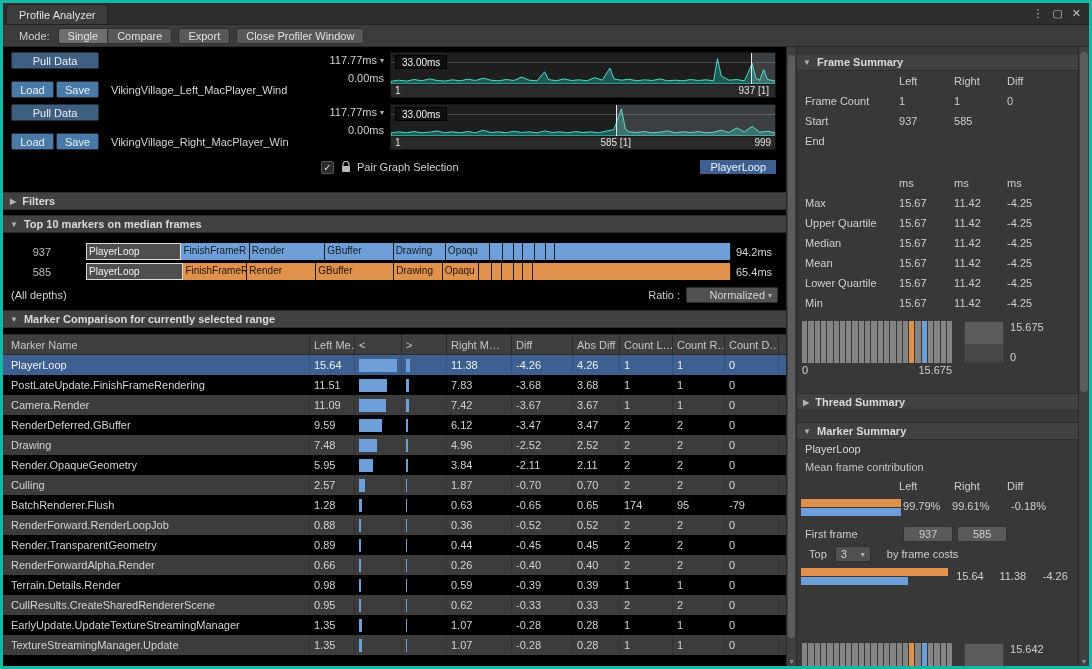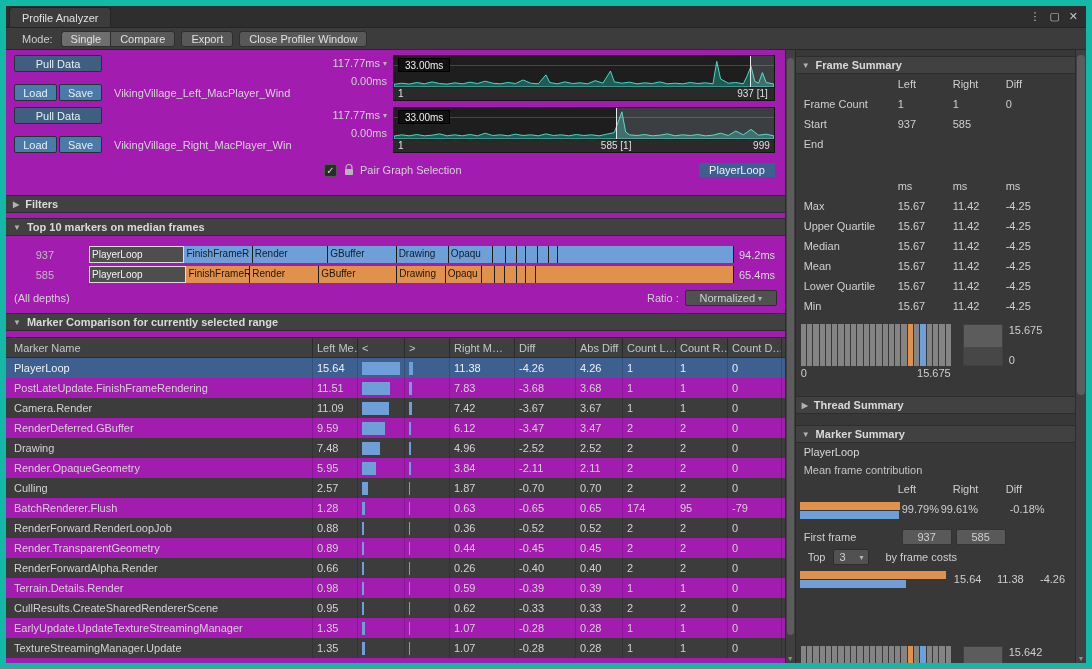--- a/index.html
+++ b/index.html
@@ -1,34 +1,34 @@
 <!DOCTYPE html>
 <html><head>
 <meta charset="utf-8">
 <style>
   *{margin:0;padding:0;box-sizing:border-box}
   html,body{width:1092px;height:669px;overflow:hidden;background:#1d1d1d;
     font-family:"Liberation Sans",sans-serif;font-size:11px;color:#d2d2d2;}
-  .window{width:1092px;height:669px;border:6px solid #14b8a6;background:#383838;display:flex;flex-direction:column}
+  .window{width:1092px;height:669px;border:3px solid #14b8a6;background:#383838;display:flex;flex-direction:column}
   
   .titlebar{height:22px;background:#2e2e2e;border-bottom:1px solid #242424;display:flex;justify-content:space-between;align-items:flex-end}
   .wtab{height:20px;margin-left:3px;padding:0 12px;background:#3c3c3c;border:1px solid #242424;border-bottom:none;border-radius:3px 3px 0 0;display:flex;align-items:center;color:#e0e0e0}
   .tb-icons{display:flex;gap:9px;align-items:center;align-self:center;padding-right:8px;color:#c4c4c4}
   .tbi{cursor:default;font-size:11px}
   
   .toolbar{height:22px;background:#3c3c3c;border-bottom:1px solid #282828;display:flex;align-items:center;padding:0 6px}
   .mode-label{margin:0 8px 0 10px;color:#cfcfcf}
   .tbtn{height:16px;padding:0 9px;background:#585858;border:1px solid #2e2e2e;display:flex;align-items:center;color:#e0e0e0;cursor:default}
   .tbtn.seg-l{border-radius:3px 0 0 3px;border-right:none}
   .tbtn.seg-r{border-radius:0 3px 3px 0}
   .tbtn.active{background:#6e6e6e}
   .tbtn.solo{border-radius:3px;margin-left:6px}
   
   .split{flex:1;display:flex;overflow:hidden}
-  .left-pane{width:786px;padding-top:5px;overflow:hidden;background:#a21caf;position:relative}
+  .left-pane{width:786px;padding-top:5px;overflow:hidden;background:#000000;position:relative}
   .vscroll{background:#404040;border-left:1px solid #2c2c2c;position:relative}
   .vscroll.l{width:10px}.vscroll.r{width:11px}
   .vthumb{position:absolute;left:1px;right:1px;background:#5c5c5c;border-radius:4px}
   .scroll-arrow{position:absolute;bottom:1px;left:0;right:0;text-align:center;font-size:7px;color:#909090}
   .right-pane{width:283px;background:#383838;border-left:1px solid #2a2a2a;overflow:hidden}
   
   .source-row{height:46px;margin:0 10px 6px 8px;display:flex}
   .src-buttons{width:88px;display:flex;flex-direction:column;justify-content:space-between}
   .btn{height:17px;display:flex;align-items:center;justify-content:center;border:1px solid #26303a;border-radius:2px;color:#e8eef5;cursor:default}
   .pull{background:#3e5f80}
@@ -69,21 +69,21 @@
   .t10-bar{width:645px;height:17px;display:flex;overflow:hidden}
   .seg{height:100%;border-right:1px solid #1c1c1c;padding:0 2px;font-size:10px;line-height:16px;white-space:nowrap;overflow:hidden;cursor:default}
   .seg.blue{background:#6f9fd8;color:#141d26}
   .seg.orange{background:#e0924c;color:#241504}
   .seg.sel{background:#4e4e4e;color:#f2f2f2;border:1px solid #dcdcdc}
   .t10-val{margin-left:5px;color:#d6d6d6}
   .t10-footer{height:18px;margin:5px 8px 0 8px;display:flex;align-items:center}
   .t10-footer .spacer{flex:1}
   .ratio-label{margin-right:6px;color:#cfcfcf}
   .dropdown{height:16px;background:#515151;border:1px solid #2e2e2e;border-radius:2px;display:flex;align-items:center;padding:0 5px;cursor:default}
-  .dropdown.ratio{width:92px;justify-content:center}
+  .dropdown.ratio{width:92px;justify-content:flex-end}
   
   .cmp-head{height:21px;margin-top:6px;background:#3f3f3f;border-top:1px solid #2b2b2b;border-bottom:1px solid #2b2b2b;display:flex}
   .hc{display:flex;align-items:center;padding:0 4px;color:#c6c6c6;border-right:1px solid #2b2b2b;white-space:nowrap;overflow:hidden;cursor:default}
   .w-name{width:307px}.w-left{width:45px}.w-lt{width:47px}.w-gt{width:45px}.w-right{width:65px}
   .w-diff{width:61px}.w-abs{width:47px}.w-cl{width:53px}.w-cr{width:52px}.w-cd{width:54px}
   .hc.w-name{padding-left:8px}
   .crow{height:20px;display:flex;align-items:center}
   .crow:nth-child(odd){background:#3c3c3c}
   .crow.sel{background:#3d6091;color:#eef2f8}
   .cc{height:100%;display:flex;align-items:center;padding:0 4px;border-right:1px solid rgba(0,0,0,0.15);overflow:hidden;white-space:nowrap}
@@ -686,21 +686,21 @@
             <span class="c3">Diff</span>
           </div>
         </div>
 
       <div class="contrib-row">
         <div class="dual-bar" style="width:100px">
           <i class="ob" style="width: 100%;"></i>
             <i class="bb" style="width: 99.8%;"></i>
         </div>
         <span class="abs-val" style="left:106px">99.79%</span>
-        <span class="abs-val" style="left:145px">99.61%</span>
+        <span class="abs-val" style="left:155px">99.61%</span>
         <span class="abs-val" style="left:214px">-0.18%</span>
       </div>
 
       <div class="ff-row">
         <span class="c0" style="width:102px;padding-left:8px">First frame</span>
         <span class="chip c1">937</span>
         <span class="chip c2">585</span>
       </div>
 
       <div class="top-row">

